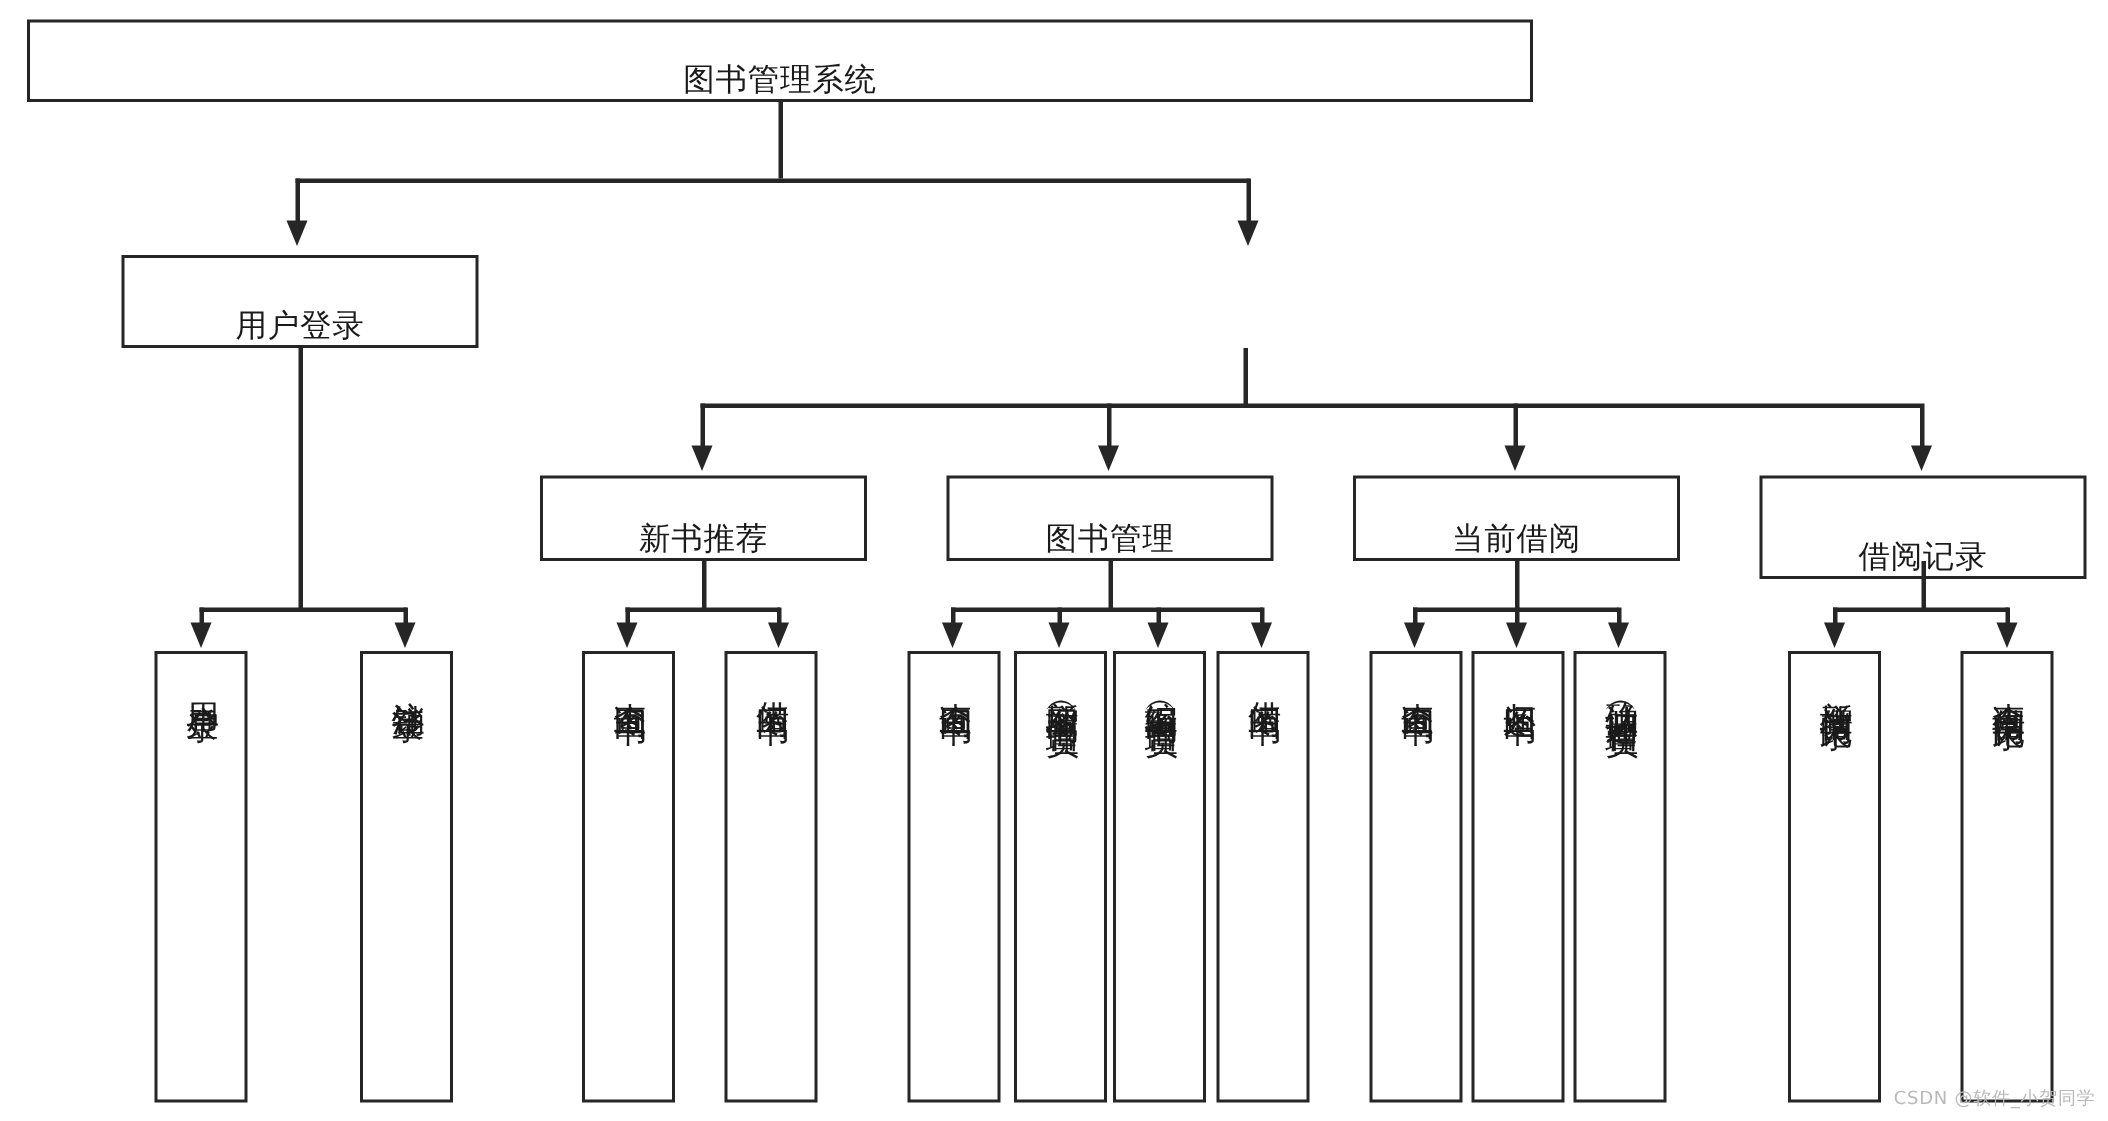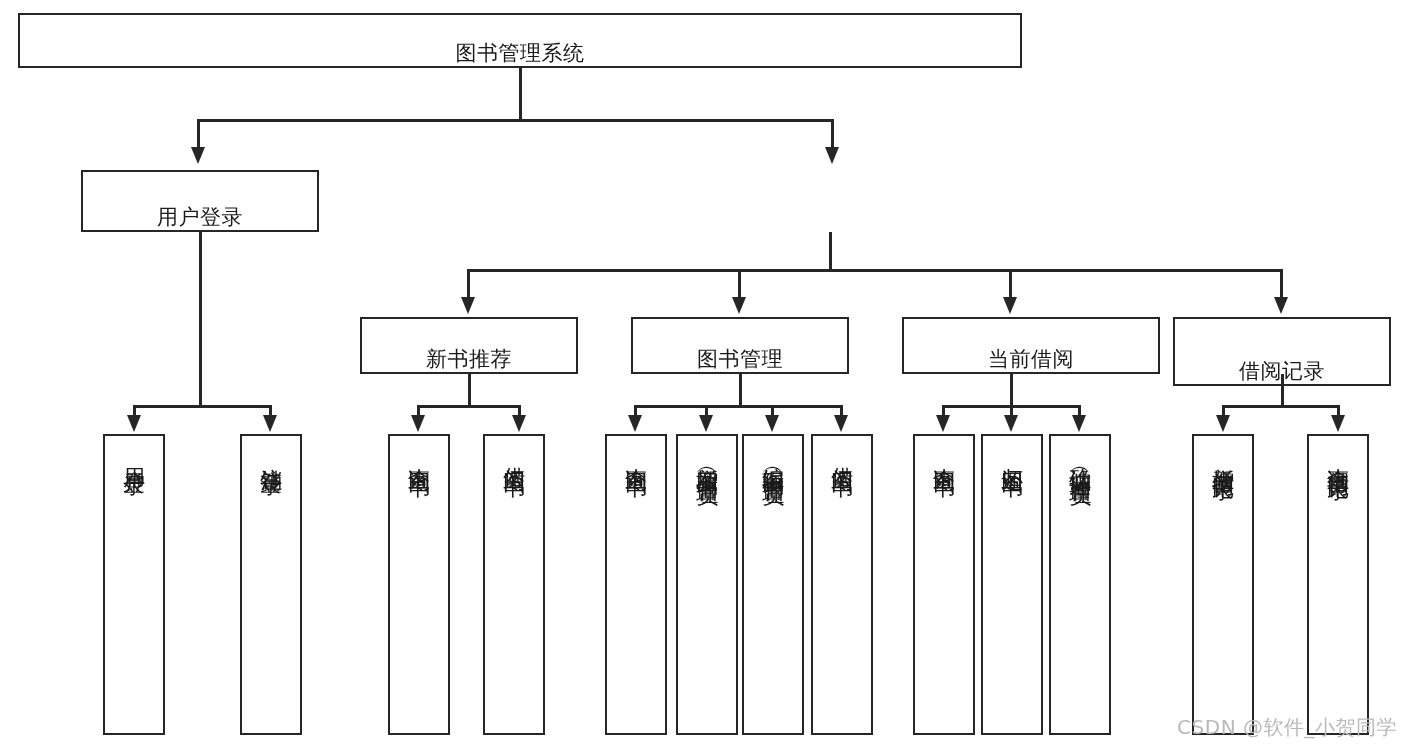--- a/index.html
+++ b/index.html
@@ -68,21 +68,21 @@
     width: 0;
     height: 0;
     border-left: 7px solid transparent;
     border-right: 7px solid transparent;
     border-top: 17px solid #262626;
   }
   #watermark {
     position: absolute;
     right: 8px;
     bottom: 6px;
-    font-size: 20px;
+    font-size: 12px;
     color: #b9b9b9;
     white-space: nowrap;
     letter-spacing: 0.5px;
   }
 </style>
 </head>
 <body>
 
 <div id="canvas">
 
@@ -120,21 +120,21 @@
   <div class="arrow" style="left:1003px; top:297px;"></div>
   <div class="edge v" style="left:1280px; top:269px; height:30px;"></div>
   <div class="arrow" style="left:1274px; top:297px;"></div>
 
   <div class="node horiz" style="left:360px; top:317px; width:218px; height:57px;">
     <span class="label">新书推荐</span>
   </div>
   <div class="node horiz" style="left:631px; top:317px; width:218px; height:57px;">
     <span class="label">图书管理</span>
   </div>
-  <div class="node horiz" style="left:902px; top:317px; width:258px; height:57px;">
+  <div class="node horiz" style="left:902px; top:317px; width:218px; height:57px;">
     <span class="label">当前借阅</span>
   </div>
   <div class="node horiz" style="left:1173px; top:317px; width:218px; height:69px;">
     <span class="label">借阅记录</span>
   </div>
 
   <div class="edge v" style="left:468px; top:374px; height:33px;"></div>
   <div class="edge h" style="left:417px; top:405px; width:103px;"></div>
   <div class="edge v" style="left:417px; top:405px; height:12px;"></div>
   <div class="arrow" style="left:411px; top:415px;"></div>

